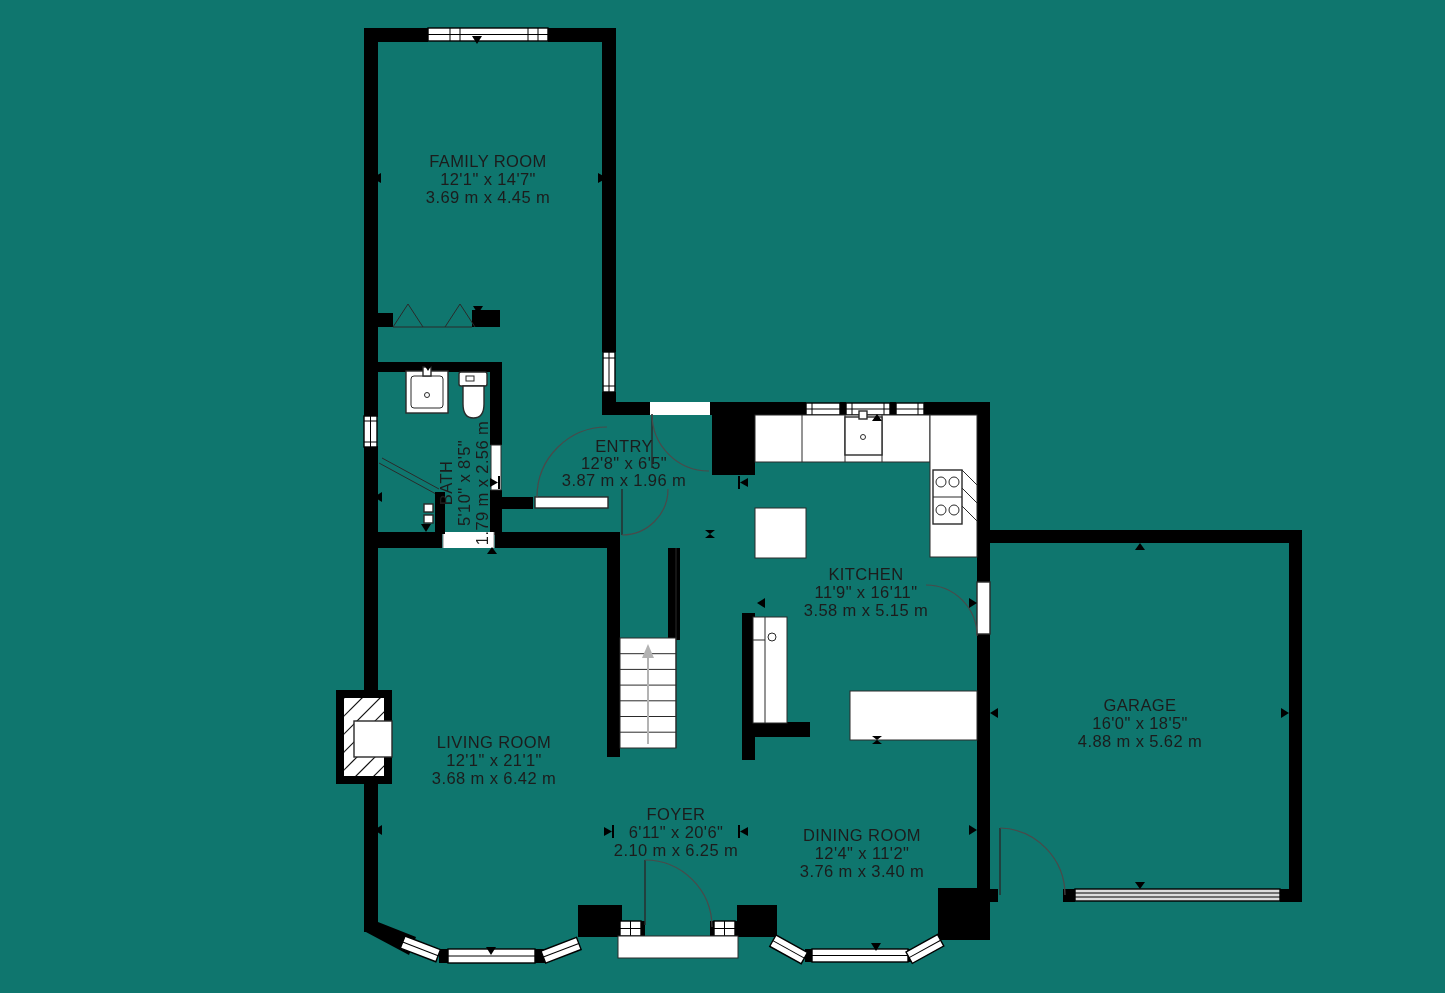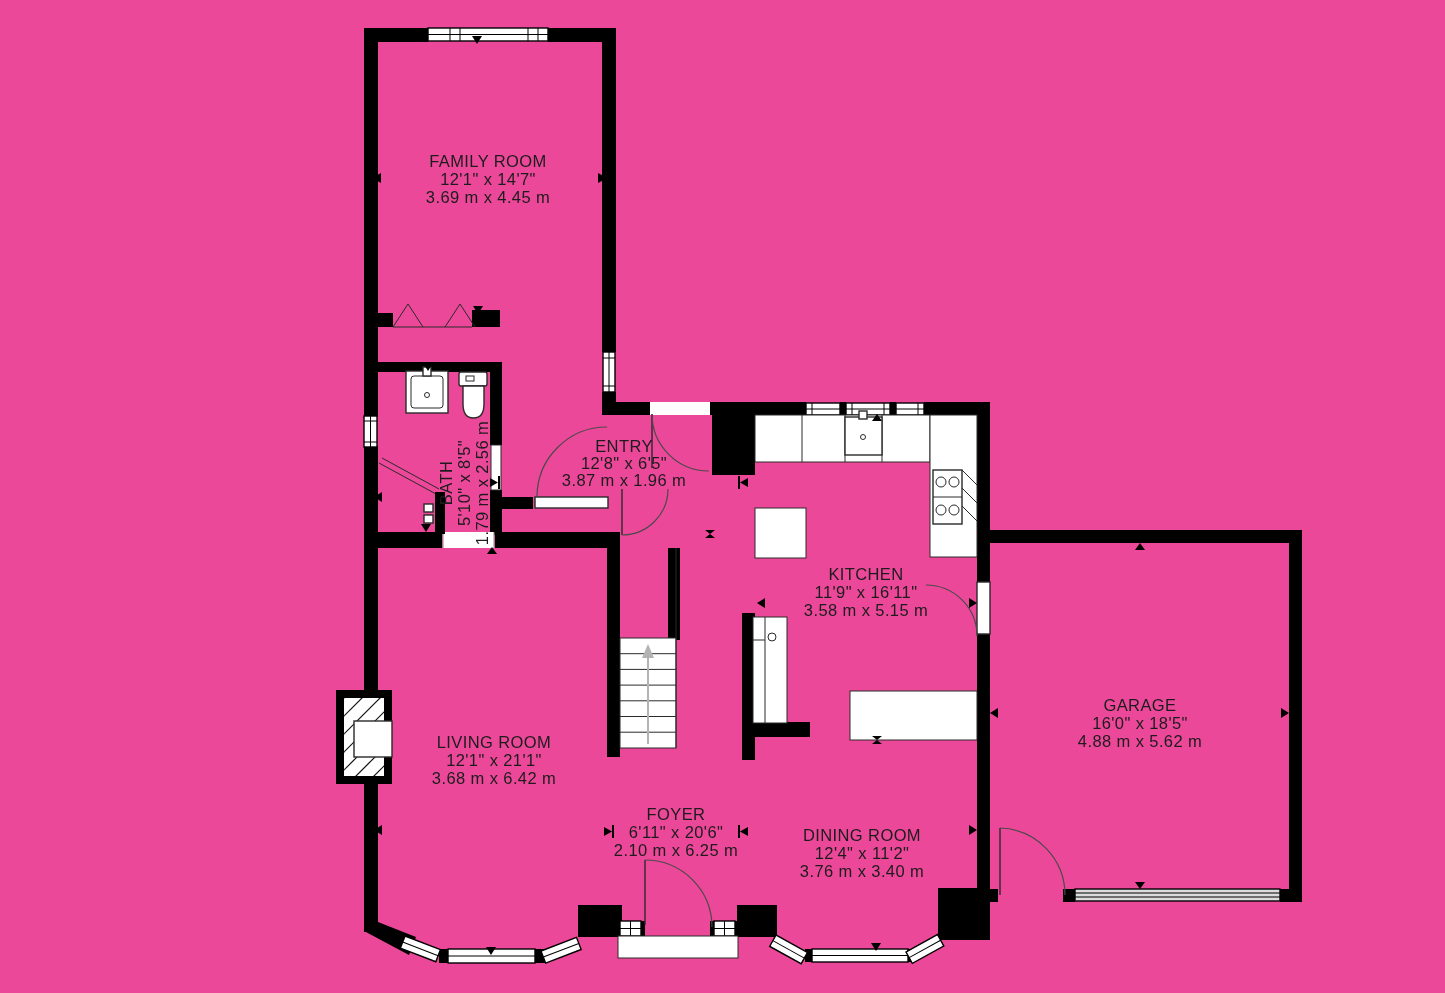--- a/index.html
+++ b/index.html
@@ -1,16 +1,16 @@
 <!DOCTYPE html>
 <html><head>
 <meta charset="utf-8">
 <style>
   html,body{margin:0;padding:0;background:#ffffff;}
-  #stage{position:relative;width:1445px;height:993px;background:#ec4899;overflow:hidden;
+  #stage{position:relative;width:1445px;height:993px;background:#0f766e;overflow:hidden;
          font-family:"Liberation Sans", sans-serif;}
   svg{position:absolute;left:0;top:0;}
   .wall{fill:#000000;stroke:none;}
   .thin{fill:#ffffff;stroke:#2a2a2a;stroke-width:1;}
   .fixture{fill:#ffffff;stroke:#2a2a2a;stroke-width:1.4;}
   .fixline{stroke:#2a2a2a;stroke-width:1;fill:none;}
   .window{fill:#ffffff;stroke:#000000;stroke-width:1.4;}
   .winline{stroke:#000000;stroke-width:1;fill:none;}
   .doorarc{fill:none;stroke:#4a4a4a;stroke-width:1.2;}
   .doorleaf{stroke:#2a2a2a;stroke-width:1.4;fill:#ffffff;}

